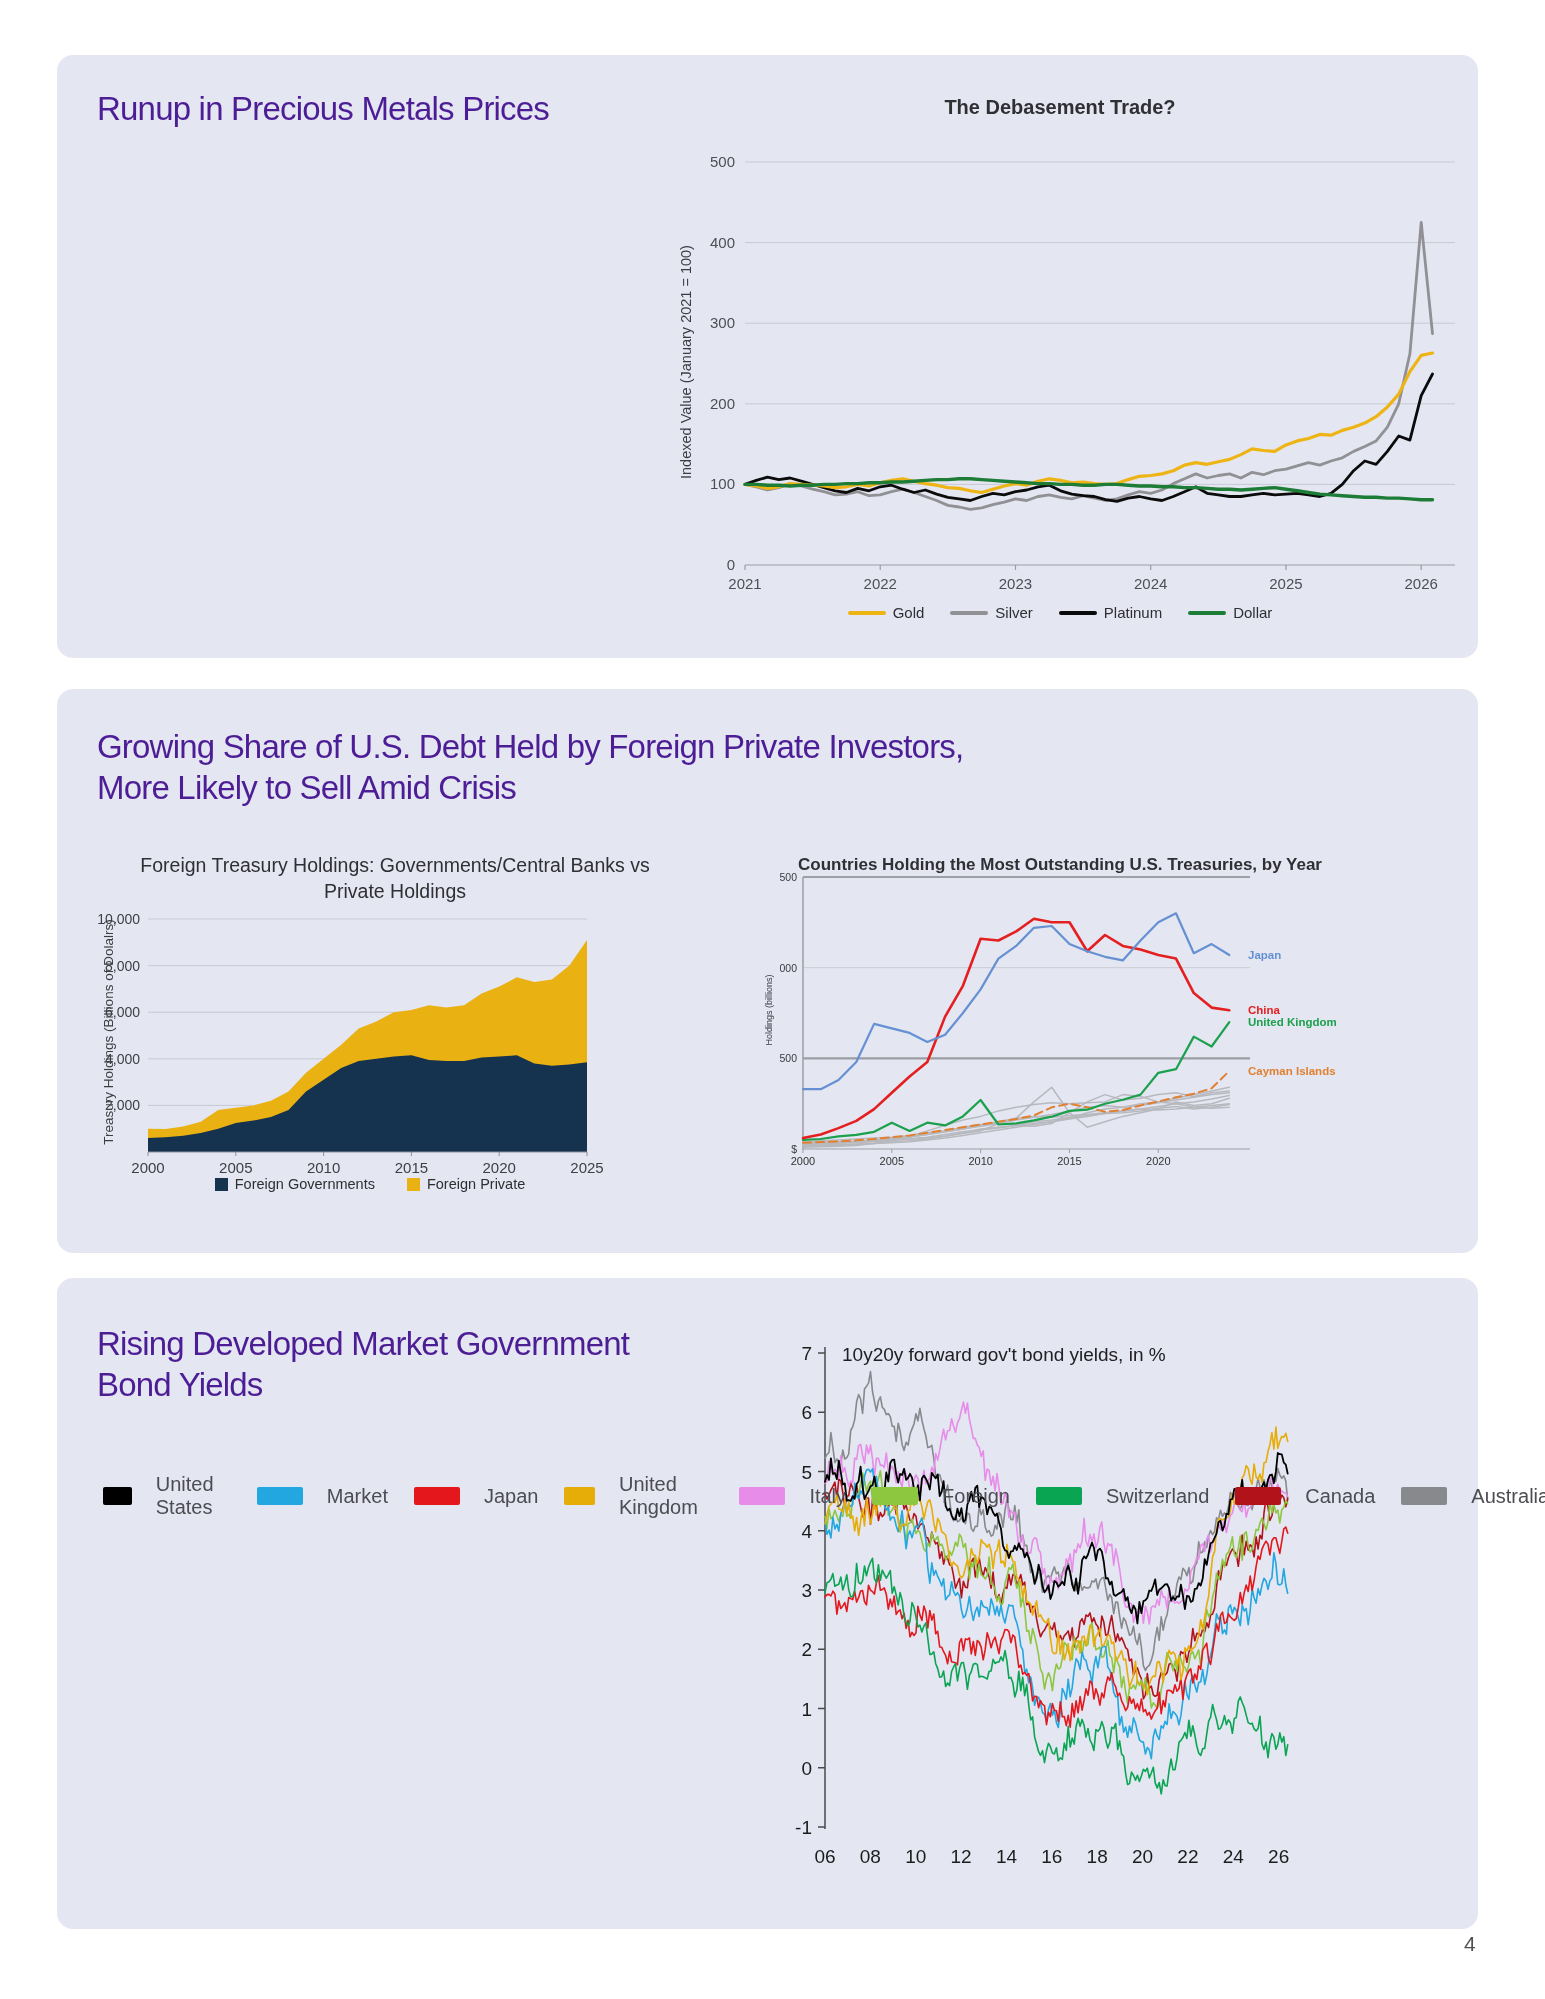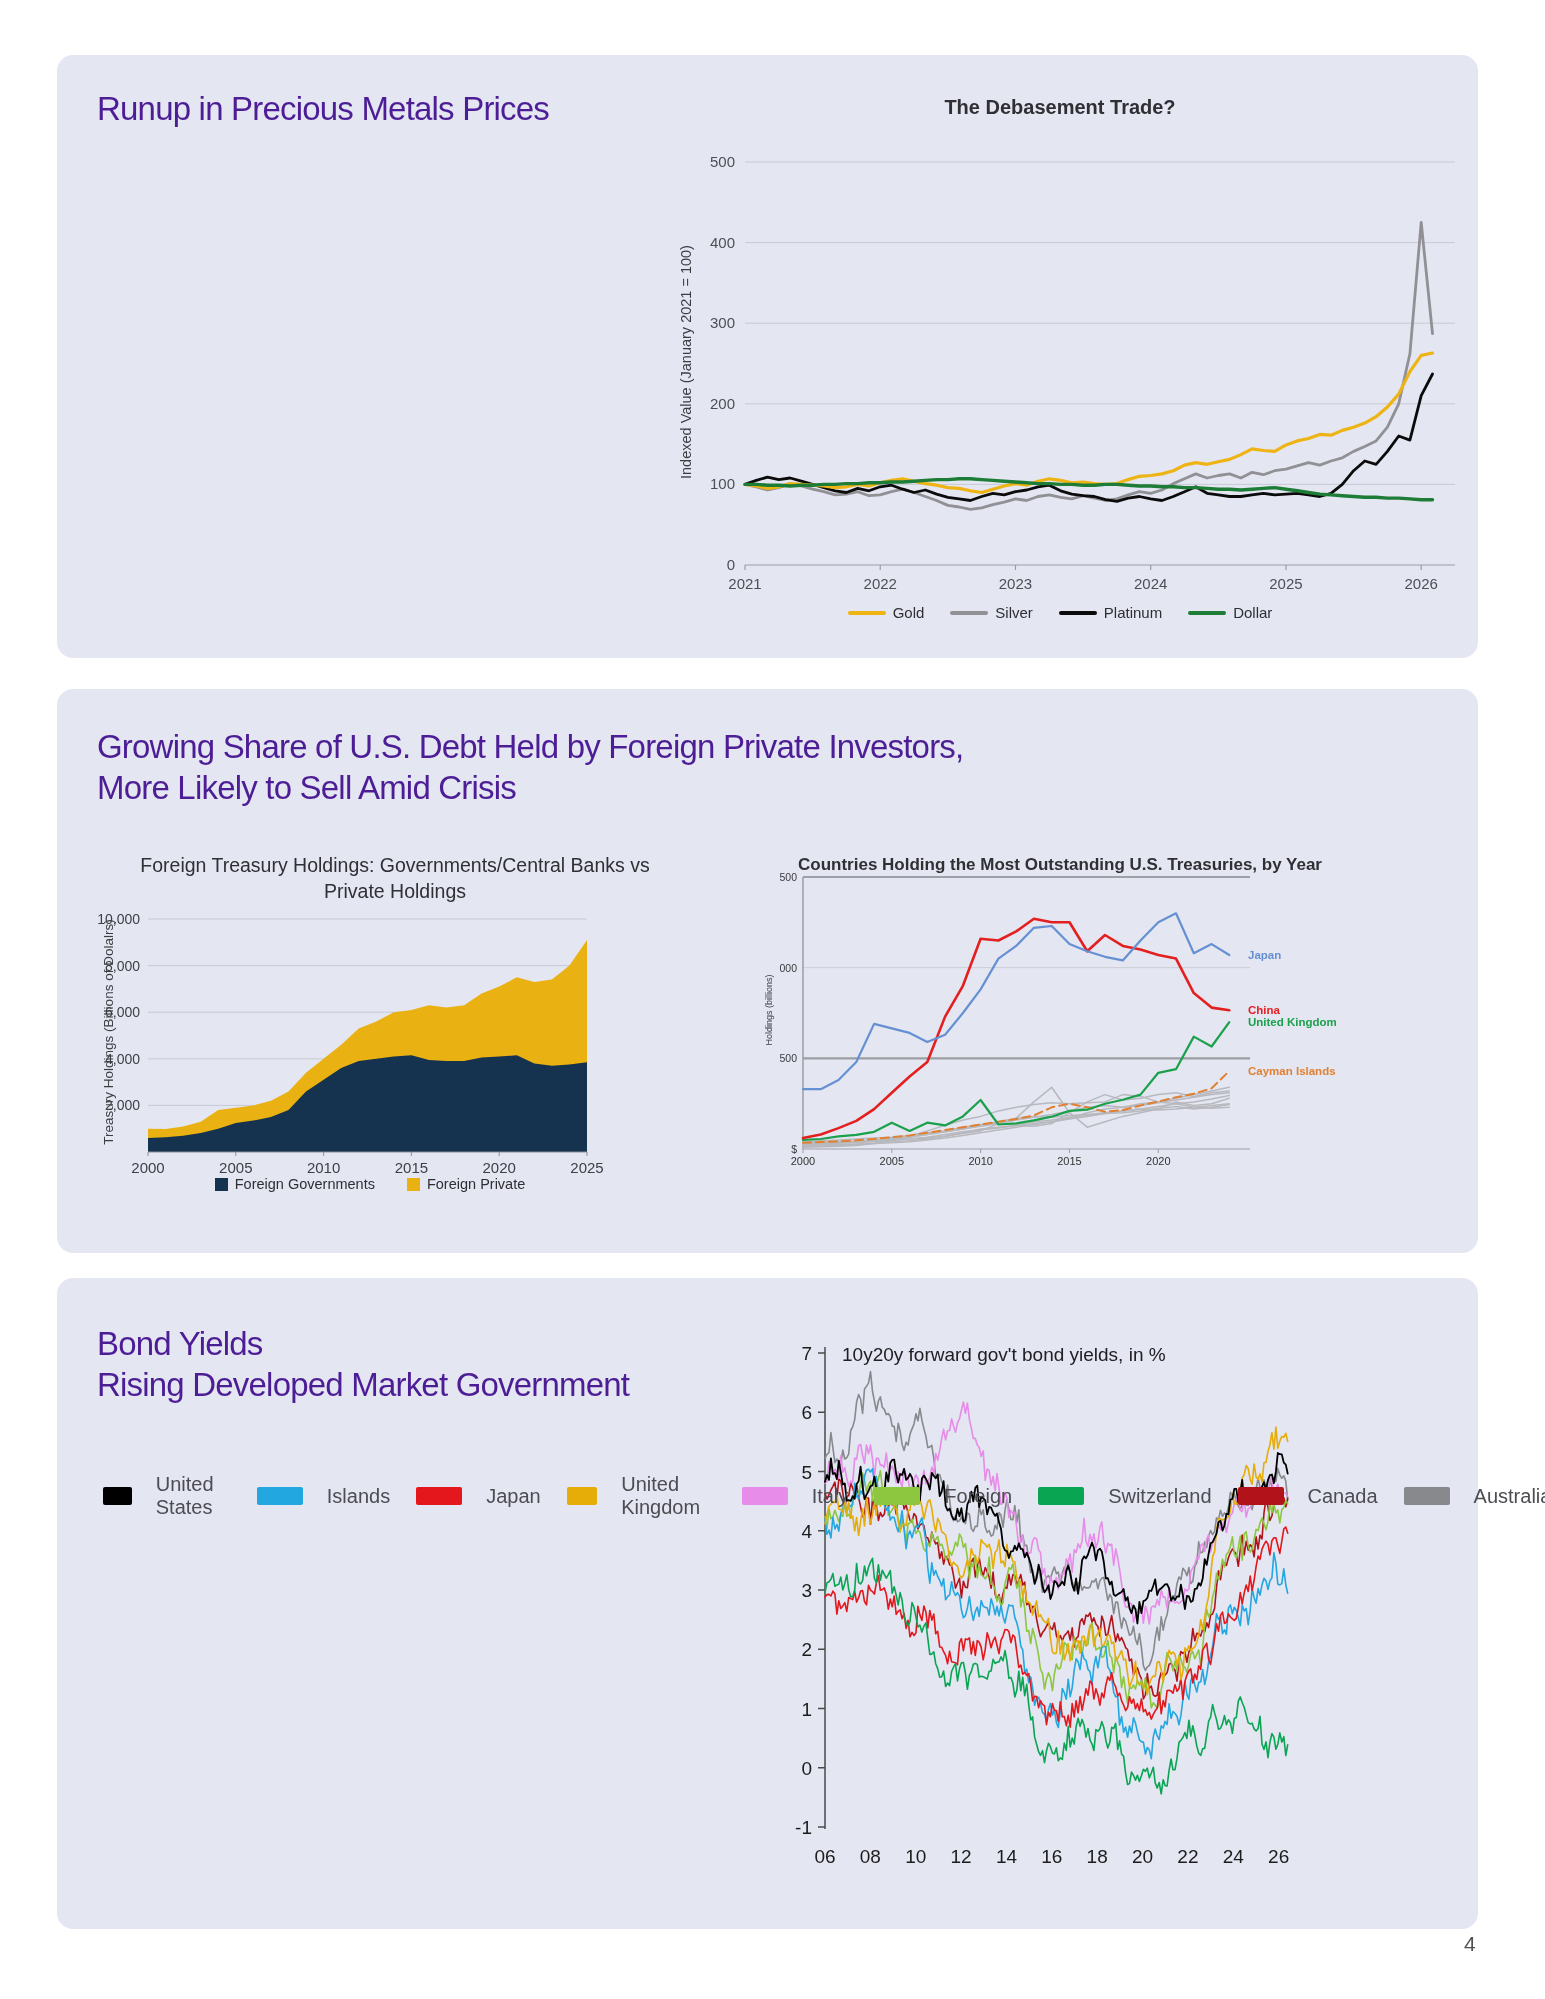--- a/index.html
+++ b/index.html
@@ -49,22 +49,22 @@
 <div class="panel" id="panel3"></div>
 
 <div class="heading" style="left:97px;top:88px;">Runup in Precious Metals Prices</div>
 
 <div class="heading" style="left:97px;top:726px;">
   <div>Growing Share of U.S. Debt Held by Foreign Private Investors,</div>
   <div>More Likely to Sell Amid Crisis</div>
 </div>
 
 <div class="heading" style="left:97px;top:1323px;">
+  <div>Rising Developed Market Government</div>
   <div>Bond Yields</div>
-  <div>Rising Developed Market Government</div>
 </div>
 
 <div class="chart-title" id="chart1-title">The Debasement Trade?</div>
 <div class="rot" id="ylabel1">Indexed Value (January 2021 = 100)</div>
 <svg id="chart1svg" width="800" height="490">
     <line x1="85" y1="372.4" x2="795" y2="372.4" stroke="#c8c9d3" stroke-width="1"></line>
     <line x1="85" y1="291.79999999999995" x2="795" y2="291.79999999999995" stroke="#c8c9d3" stroke-width="1"></line>
     <line x1="85" y1="211.20000000000002" x2="795" y2="211.20000000000002" stroke="#c8c9d3" stroke-width="1"></line>
     <line x1="85" y1="130.59999999999997" x2="795" y2="130.59999999999997" stroke="#c8c9d3" stroke-width="1"></line>
     <line x1="85" y1="50" x2="795" y2="50" stroke="#c8c9d3" stroke-width="1"></line>
@@ -233,21 +233,21 @@
     <polyline points="50.0,267.6 52.0,257.8 54.0,256.8 55.9,254.2 57.9,248.6 59.9,261.3 61.9,259.9 63.8,259.2 65.8,252.1 67.8,264.9 69.8,258.4 71.8,249.7 73.7,264.6 75.7,271.9 77.7,271.4 79.7,265.2 81.6,238.6 83.6,257.4 85.6,259.0 87.6,255.6 89.5,241.1 91.5,250.8 93.5,242.3 95.5,237.2 97.5,233.3 99.4,253.5 101.4,257.7 103.4,239.7 105.4,255.3 107.3,245.2 109.3,249.3 111.3,253.2 113.3,249.6 115.3,245.5 117.2,268.3 119.2,261.7 121.2,270.1 123.2,280.0 125.1,267.6 127.1,275.3 129.1,292.1 131.1,297.1 133.1,300.9 135.0,296.4 137.0,277.5 139.0,282.3 141.0,292.3 142.9,302.0 144.9,300.2 146.9,307.1 148.9,301.1 150.9,297.9 152.8,313.3 154.8,329.5 156.8,329.1 158.8,326.8 160.7,338.7 162.7,343.6 164.7,352.1 166.7,351.7 168.6,346.0 170.6,361.5 172.6,358.0 174.6,360.7 176.6,346.5 178.5,342.2 180.5,338.6 182.5,355.9 184.5,343.8 186.4,337.8 188.4,337.6 190.4,348.0 192.4,364.3 194.4,350.4 196.3,346.6 198.3,339.3 200.3,338.4 202.3,339.4 204.2,352.1 206.2,351.2 208.2,351.7 210.2,352.7 212.2,354.1 214.1,346.2 216.1,346.0 218.1,334.4 220.1,338.5 222.0,337.1 224.0,337.0 226.0,331.8 228.0,335.8 230.0,325.6 231.9,335.8 233.9,353.4 235.9,352.4 237.9,358.1 239.8,371.9 241.8,365.3 243.8,346.2 245.8,365.7 247.7,352.3 249.7,370.6 251.7,359.3 253.7,379.6 255.7,395.0 257.6,391.9 259.6,411.9 261.6,419.3 263.6,426.7 265.5,430.4 267.5,425.7 269.5,437.6 271.5,425.8 273.5,418.3 275.4,421.7 277.4,428.1 279.4,428.9 281.4,422.8 283.3,435.7 285.3,432.9 287.3,434.3 289.3,418.1 291.3,425.4 293.2,401.4 295.2,422.0 297.2,413.1 299.2,419.1 301.1,401.7 303.1,393.3 305.1,401.4 307.1,394.4 309.1,400.3 311.0,412.1 313.0,403.5 315.0,415.1 317.0,419.0 318.9,425.4 320.9,404.6 322.9,406.2 324.9,403.7 326.8,396.6 328.8,402.5 330.8,415.0 332.8,423.1 334.8,417.6 336.7,402.4 338.7,403.5 340.7,398.4 342.7,424.5 344.6,415.9 346.6,429.1 348.6,431.3 350.6,448.3 352.6,459.5 354.5,458.6 356.5,447.1 358.5,450.5 360.5,455.1 362.4,450.3 364.4,456.5 366.4,450.7 368.4,444.2 370.4,446.4 372.3,443.1 374.3,452.9 376.3,448.0 378.3,442.2 380.2,457.9 382.2,462.9 384.2,457.5 386.2,468.9 388.2,454.7 390.1,460.6 392.1,461.0 394.1,445.2 396.1,434.0 398.0,444.8 400.0,444.7 402.0,433.4 404.0,417.4 405.9,415.4 407.9,412.5 409.9,407.5 411.9,413.4 413.9,395.2 415.8,411.2 417.8,400.7 419.8,410.0 421.8,421.0 423.7,428.0 425.7,430.5 427.7,423.6 429.7,423.4 431.7,409.3 433.6,396.4 435.6,392.2 437.6,379.5 439.6,387.9 441.5,394.5 443.5,404.2 445.5,403.3 447.5,398.6 449.5,390.5 451.4,399.6 453.4,394.8 455.4,397.7 457.4,408.3 459.3,393.4 461.3,392.5 463.3,376.2 465.3,371.9 467.2,377.5 469.2,382.3 471.2,390.1 473.2,397.6 475.2,398.9 477.1,398.2 479.1,403.9 481.1,405.9 483.1,403.5 485.0,391.2 487.0,419.0 489.0,424.5 491.0,416.9 493.0,432.6 494.9,417.2 496.9,408.6 498.9,412.1 500.9,424.3 502.8,419.4 504.8,407.9 506.8,417.1 508.8,411.7 510.8,430.5 512.7,419.8" fill="none" stroke="#09a553" stroke-width="1.6" stroke-linejoin="round" stroke-linecap="round"></polyline>
     <polyline points="50.0,156.8 52.0,149.9 54.0,154.9 55.9,133.3 57.9,148.8 59.9,148.0 61.9,154.1 63.8,135.7 65.8,147.4 67.8,159.5 69.8,158.4 71.8,175.6 73.7,175.2 75.7,176.0 77.7,171.2 79.7,173.9 81.6,159.0 83.6,156.2 85.6,141.6 87.6,162.0 89.5,174.1 91.5,169.6 93.5,166.0 95.5,161.1 97.5,160.4 99.4,151.7 101.4,163.3 103.4,167.0 105.4,173.4 107.3,176.2 109.3,168.4 111.3,147.5 113.3,156.5 115.3,138.0 117.2,134.9 119.2,134.6 121.2,149.1 123.2,157.6 125.1,148.9 127.1,150.1 129.1,143.9 131.1,154.9 133.1,152.9 135.0,148.8 137.0,152.7 139.0,163.6 141.0,170.9 142.9,160.1 144.9,175.5 146.9,153.5 148.9,150.6 150.9,153.7 152.8,157.8 154.8,164.5 156.8,147.8 158.8,150.7 160.7,153.3 162.7,149.4 164.7,171.1 166.7,166.6 168.6,156.2 170.6,180.8 172.6,185.5 174.6,183.7 176.6,190.3 178.5,194.2 180.5,194.5 182.5,183.7 184.5,191.2 186.4,183.1 188.4,196.7 190.4,194.9 192.4,179.4 194.4,174.9 196.3,166.6 198.3,176.3 200.3,162.9 202.3,160.6 204.2,182.2 206.2,171.7 208.2,173.2 210.2,175.3 212.2,189.4 214.1,181.9 216.1,182.7 218.1,187.5 220.1,190.9 222.0,188.5 224.0,197.0 226.0,203.7 228.0,220.7 230.0,225.3 231.9,226.0 233.9,233.0 235.9,226.4 237.9,226.2 239.8,220.8 241.8,225.0 243.8,218.4 245.8,223.9 247.7,224.2 249.7,232.4 251.7,227.7 253.7,232.6 255.7,238.9 257.6,247.5 259.6,258.9 261.6,253.3 263.6,239.7 265.5,247.0 267.5,261.4 269.5,267.3 271.5,264.4 273.5,260.3 275.4,274.0 277.4,268.4 279.4,256.0 281.4,257.4 283.3,261.7 285.3,259.6 287.3,256.7 289.3,260.1 291.3,245.9 293.2,240.8 295.2,247.4 297.2,259.8 299.2,265.7 301.1,253.5 303.1,268.9 305.1,254.1 307.1,235.2 309.1,231.4 311.0,233.4 313.0,229.5 315.0,222.8 317.0,217.7 318.9,222.7 320.9,235.4 322.9,225.4 324.9,223.6 326.8,226.4 328.8,237.0 330.8,253.5 332.8,253.1 334.8,259.6 336.7,256.6 338.7,269.5 340.7,270.9 342.7,269.2 344.6,268.1 346.6,267.0 348.6,264.0 350.6,275.7 352.6,272.1 354.5,283.2 356.5,288.1 358.5,280.5 360.5,284.2 362.4,298.5 364.4,276.8 366.4,288.2 368.4,276.1 370.4,275.2 372.3,273.0 374.3,265.5 376.3,266.0 378.3,260.7 380.2,254.3 382.2,270.0 384.2,264.8 386.2,263.3 388.2,261.3 390.1,259.4 392.1,259.1 394.1,263.4 396.1,275.6 398.0,272.1 400.0,275.1 402.0,271.3 404.0,271.7 405.9,259.7 407.9,270.7 409.9,284.1 411.9,271.0 413.9,271.3 415.8,276.9 417.8,275.7 419.8,263.8 421.8,263.7 423.7,258.1 425.7,260.6 427.7,253.5 429.7,234.1 431.7,239.9 433.6,228.8 435.6,218.3 437.6,217.2 439.6,212.9 441.5,208.7 443.5,197.2 445.5,195.7 447.5,205.6 449.5,200.4 451.4,188.9 453.4,189.3 455.4,174.5 457.4,174.0 459.3,163.9 461.3,163.9 463.3,177.3 465.3,167.7 467.2,154.8 469.2,176.4 471.2,173.9 473.2,164.8 475.2,169.9 477.1,174.3 479.1,179.2 481.1,162.7 483.1,173.0 485.0,167.9 487.0,161.5 489.0,157.1 491.0,165.5 493.0,154.9 494.9,150.1 496.9,149.5 498.9,158.2 500.9,146.7 502.8,128.0 504.8,129.2 506.8,129.4 508.8,137.7 510.8,139.6 512.7,148.6" fill="none" stroke="#000000" stroke-width="1.8" stroke-linejoin="round" stroke-linecap="round"></polyline>
   </svg>
 <div id="legend3">
     <div class="lg3-row">
       <span class="lg3-sw" style="background: rgb(0, 0, 0);"></span>
       <span class="lg3-label">United States</span>
     </div>
     <div class="lg3-row">
       <span class="lg3-sw" style="background: rgb(34, 167, 224);"></span>
-      <span class="lg3-label">Islands</span>
+      <span class="lg3-label">Market</span>
     </div>
     <div class="lg3-row">
       <span class="lg3-sw" style="background: rgb(227, 23, 28);"></span>
       <span class="lg3-label">Japan</span>
     </div>
     <div class="lg3-row">
       <span class="lg3-sw" style="background: rgb(230, 172, 7);"></span>
       <span class="lg3-label">United Kingdom</span>
     </div>
     <div class="lg3-row">

